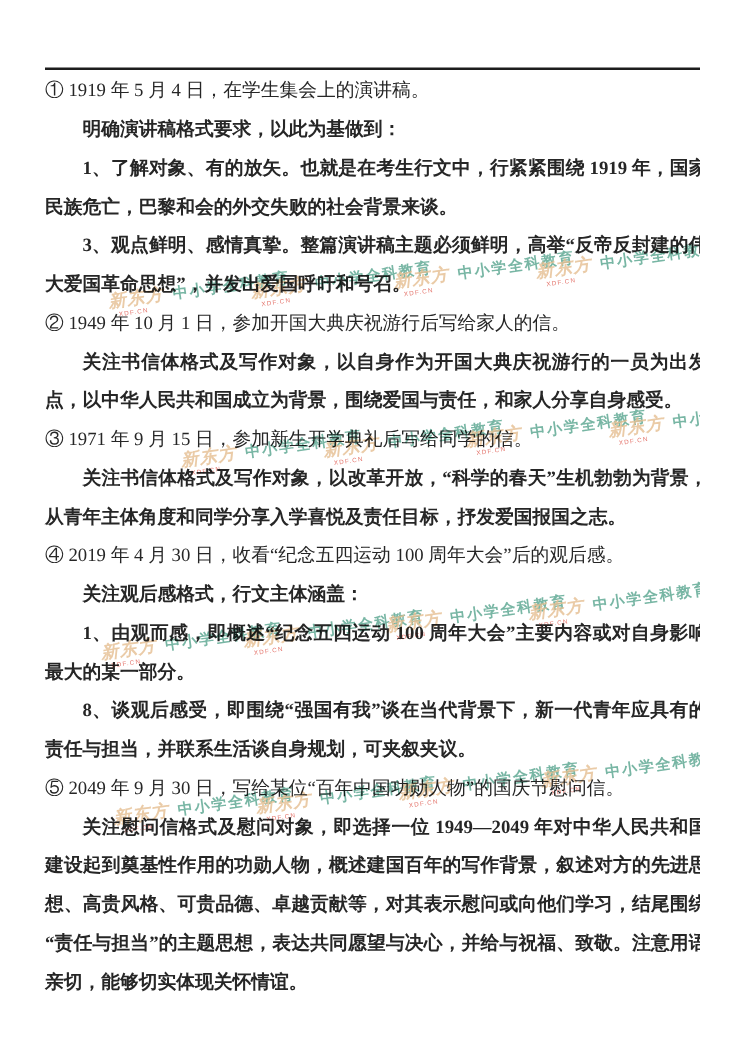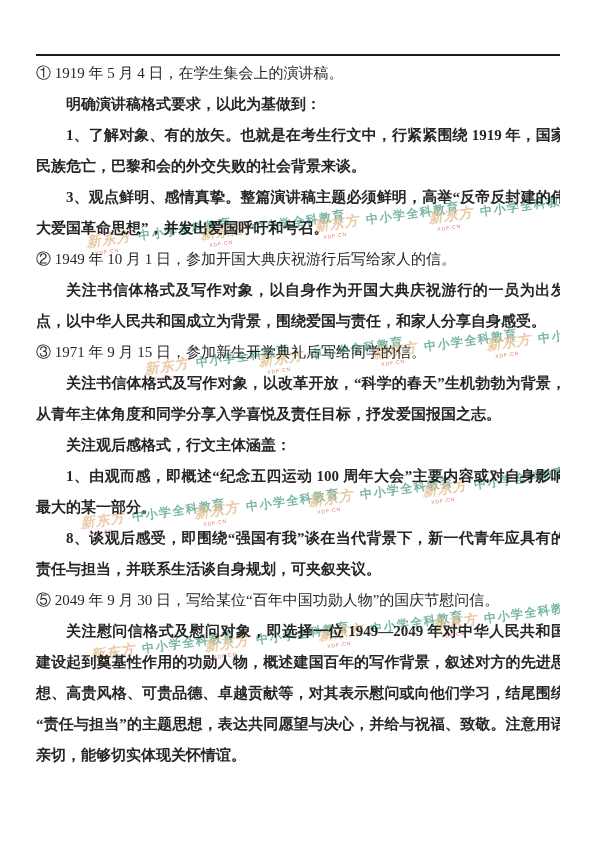--- a/index.html
+++ b/index.html
@@ -42,20 +42,21 @@
   <div class="top-rule"></div>
   <div class="doc">
       <p class="">① 1919 年 5 月 4 日，在学生集会上的演讲稿。</p>
       <p class="indent">明确演讲稿格式要求，以此为基做到：</p>
       <p class="indent">1、了解对象、有的放矢。也就是在考生行文中，行紧紧围绕 1919 年，国家民族危亡，巴黎和会的外交失败的社会背景来谈。</p>
       <p class="indent">3、观点鲜明、感情真挚。整篇演讲稿主题必须鲜明，高举“反帝反封建的伟大爱国革命思想”，并发出爱国呼吁和号召。</p>
       <p class="">② 1949 年 10 月 1 日，参加开国大典庆祝游行后写给家人的信。</p>
       <p class="indent">关注书信体格式及写作对象，以自身作为开国大典庆祝游行的一员为出发点，以中华人民共和国成立为背景，围绕爱国与责任，和家人分享自身感受。</p>
       <p class="">③ 1971 年 9 月 15 日，参加新生开学典礼后写给同学的信。</p>
       <p class="indent">关注书信体格式及写作对象，以改革开放，“科学的春天”生机勃勃为背景，从青年主体角度和同学分享入学喜悦及责任目标，抒发爱国报国之志。</p>
+      <p class="">④ 2019 年 4 月 30 日，收看“纪念五四运动 100 周年大会”后的观后感。</p>
       <p class="indent">关注观后感格式，行文主体涵盖：</p>
       <p class="indent">1、由观而感，即概述“纪念五四运动 100 周年大会”主要内容或对自身影响最大的某一部分。</p>
       <p class="indent">8、谈观后感受，即围绕“强国有我”谈在当代背景下，新一代青年应具有的责任与担当，并联系生活谈自身规划，可夹叙夹议。</p>
       <p class="">⑤ 2049 年 9 月 30 日，写给某位“百年中国功勋人物”的国庆节慰问信。</p>
       <p class="indent">关注慰问信格式及慰问对象，即选择一位 1949—2049 年对中华人民共和国建设起到奠基性作用的功勋人物，概述建国百年的写作背景，叙述对方的先进思想、高贵风格、可贵品德、卓越贡献等，对其表示慰问或向他们学习，结尾围绕“责任与担当”的主题思想，表达共同愿望与决心，并给与祝福、致敬。注意用语亲切，能够切实体现关怀情谊。</p>
     </div>
   <div class="wm-layer">
       <span class="wm" style="left: 88px; top: 233px;"><span class="wm-logo"><span>新东方</span><span class="wm-sub">XDF.CN</span></span><span class="wm-text">中小学全科教育</span></span>
       <span class="wm" style="left: 202px; top: 225px;"><span class="wm-logo"><span>新东方</span><span class="wm-sub">XDF.CN</span></span><span class="wm-text">中小学全科教育</span></span>
       <span class="wm" style="left: 316px; top: 217px;"><span class="wm-logo"><span>新东方</span><span class="wm-sub">XDF.CN</span></span><span class="wm-text">中小学全科教育</span></span>

